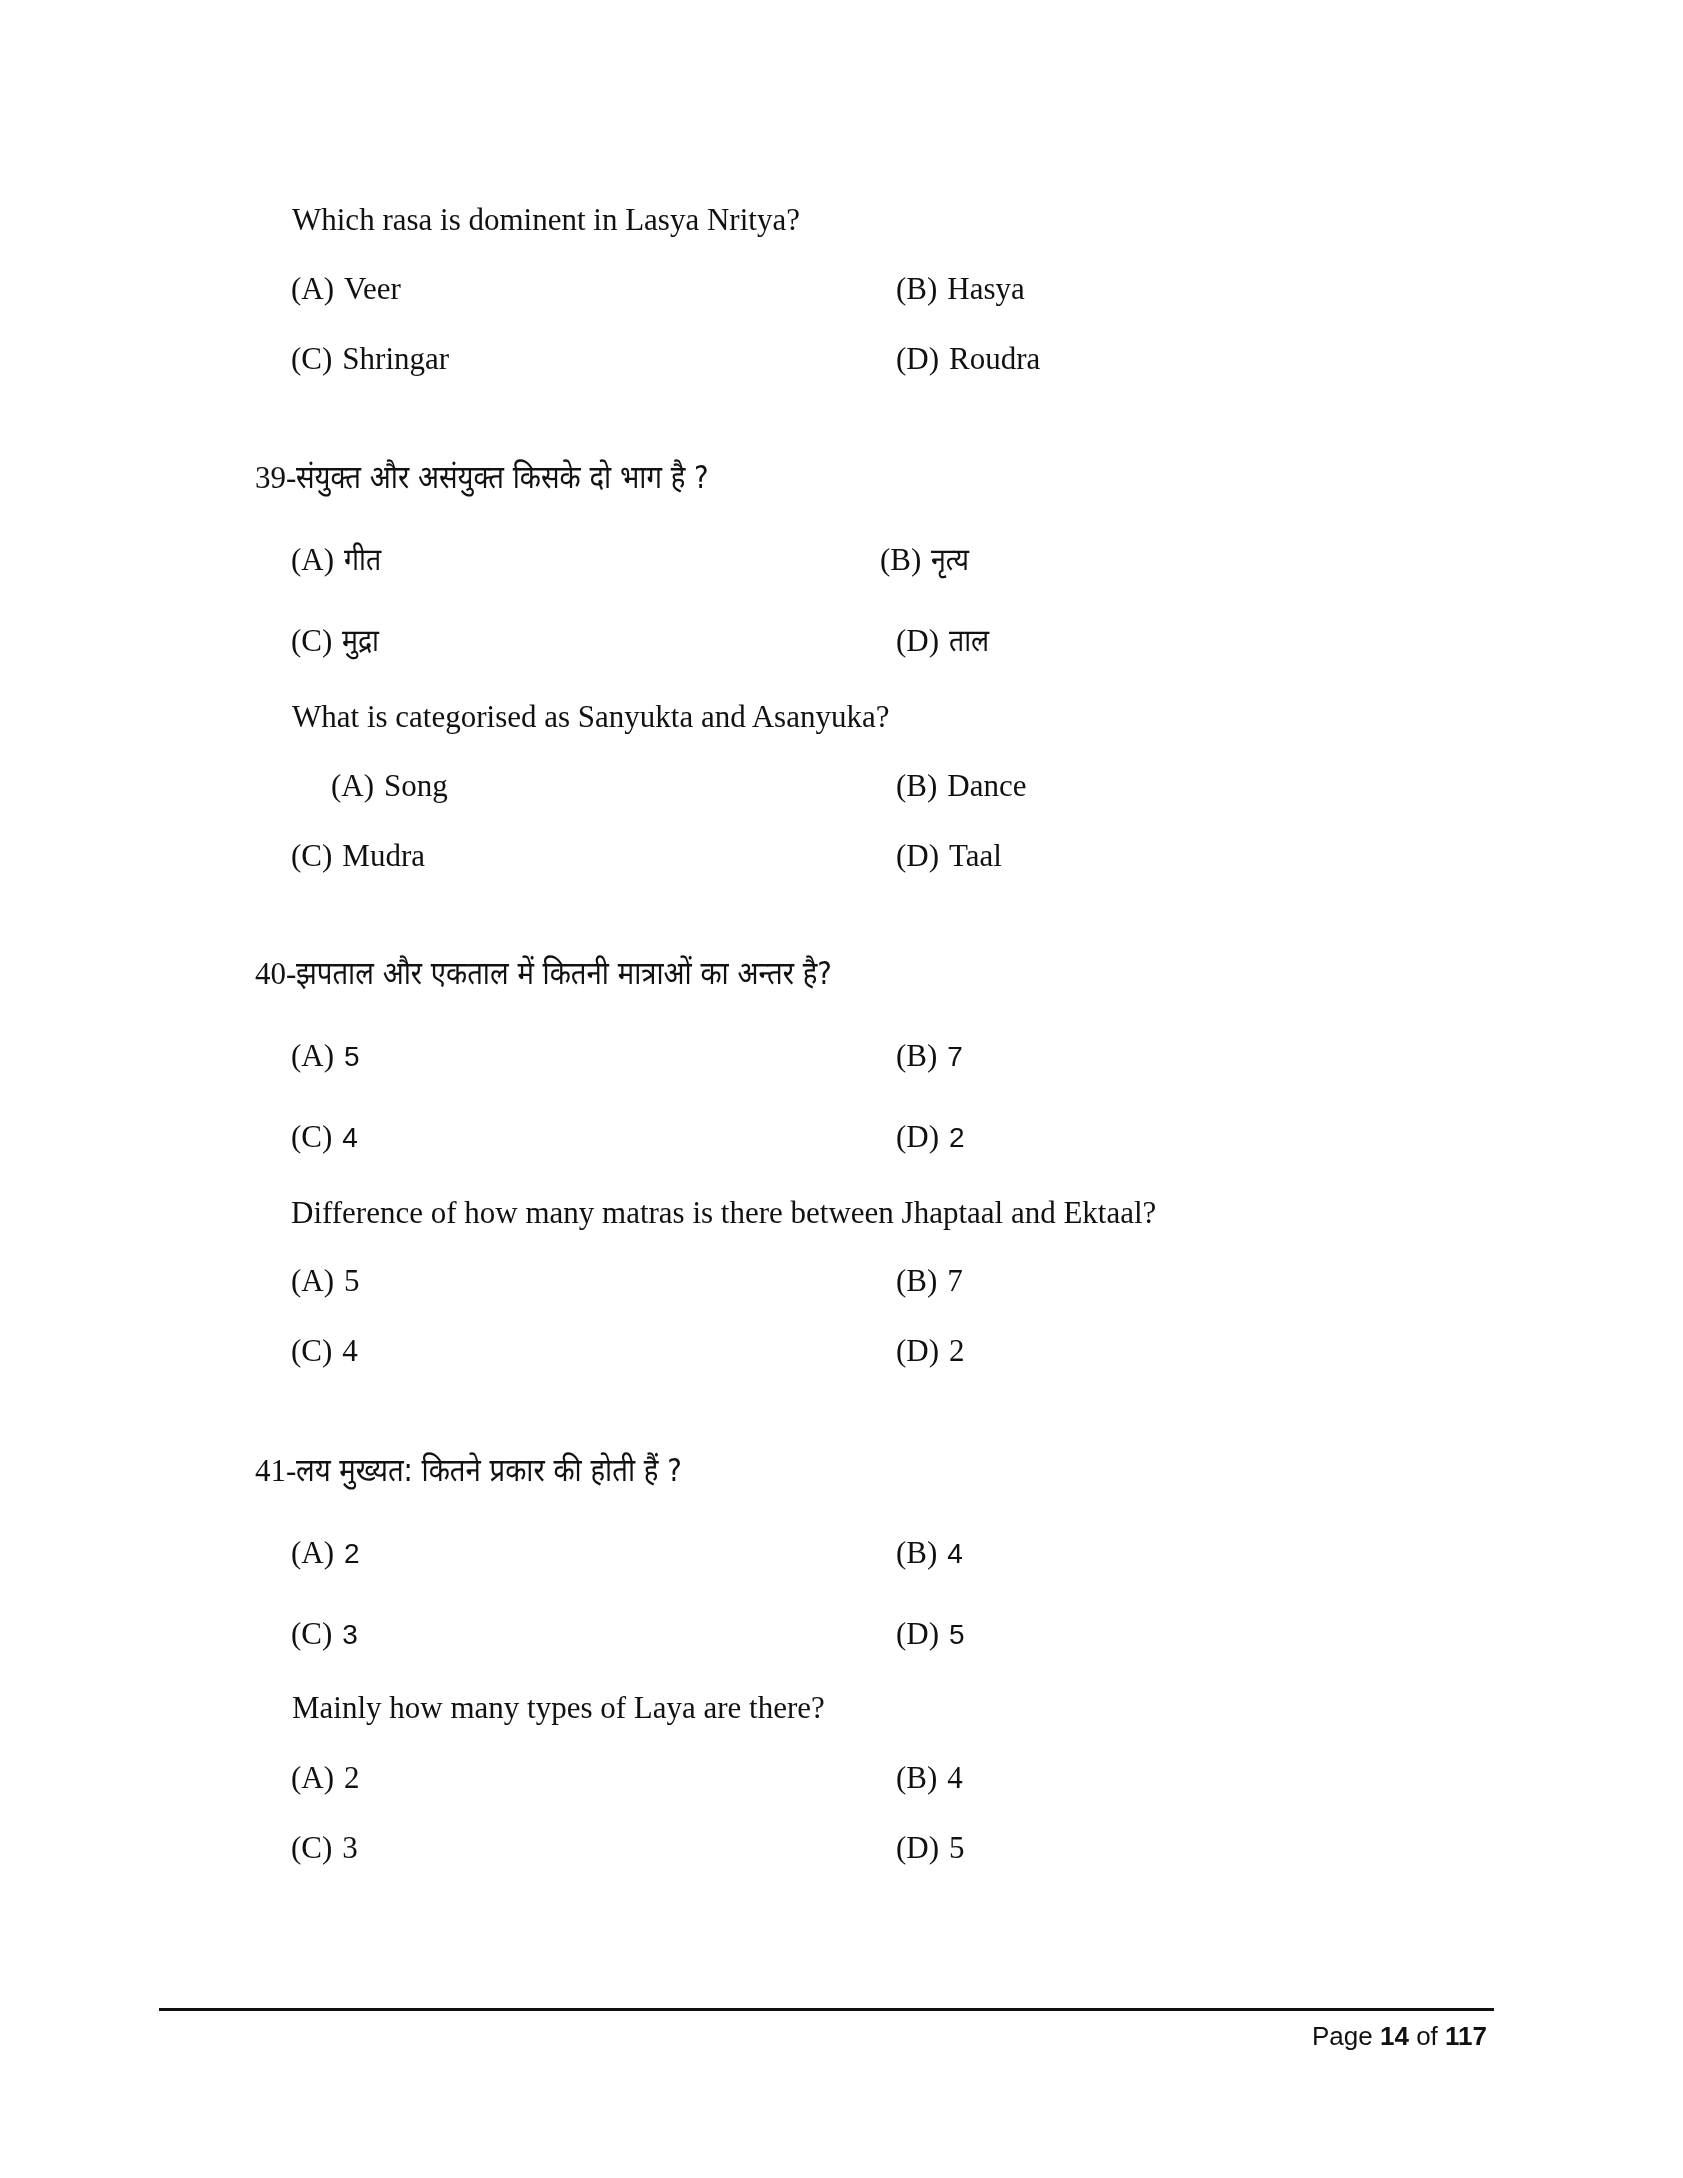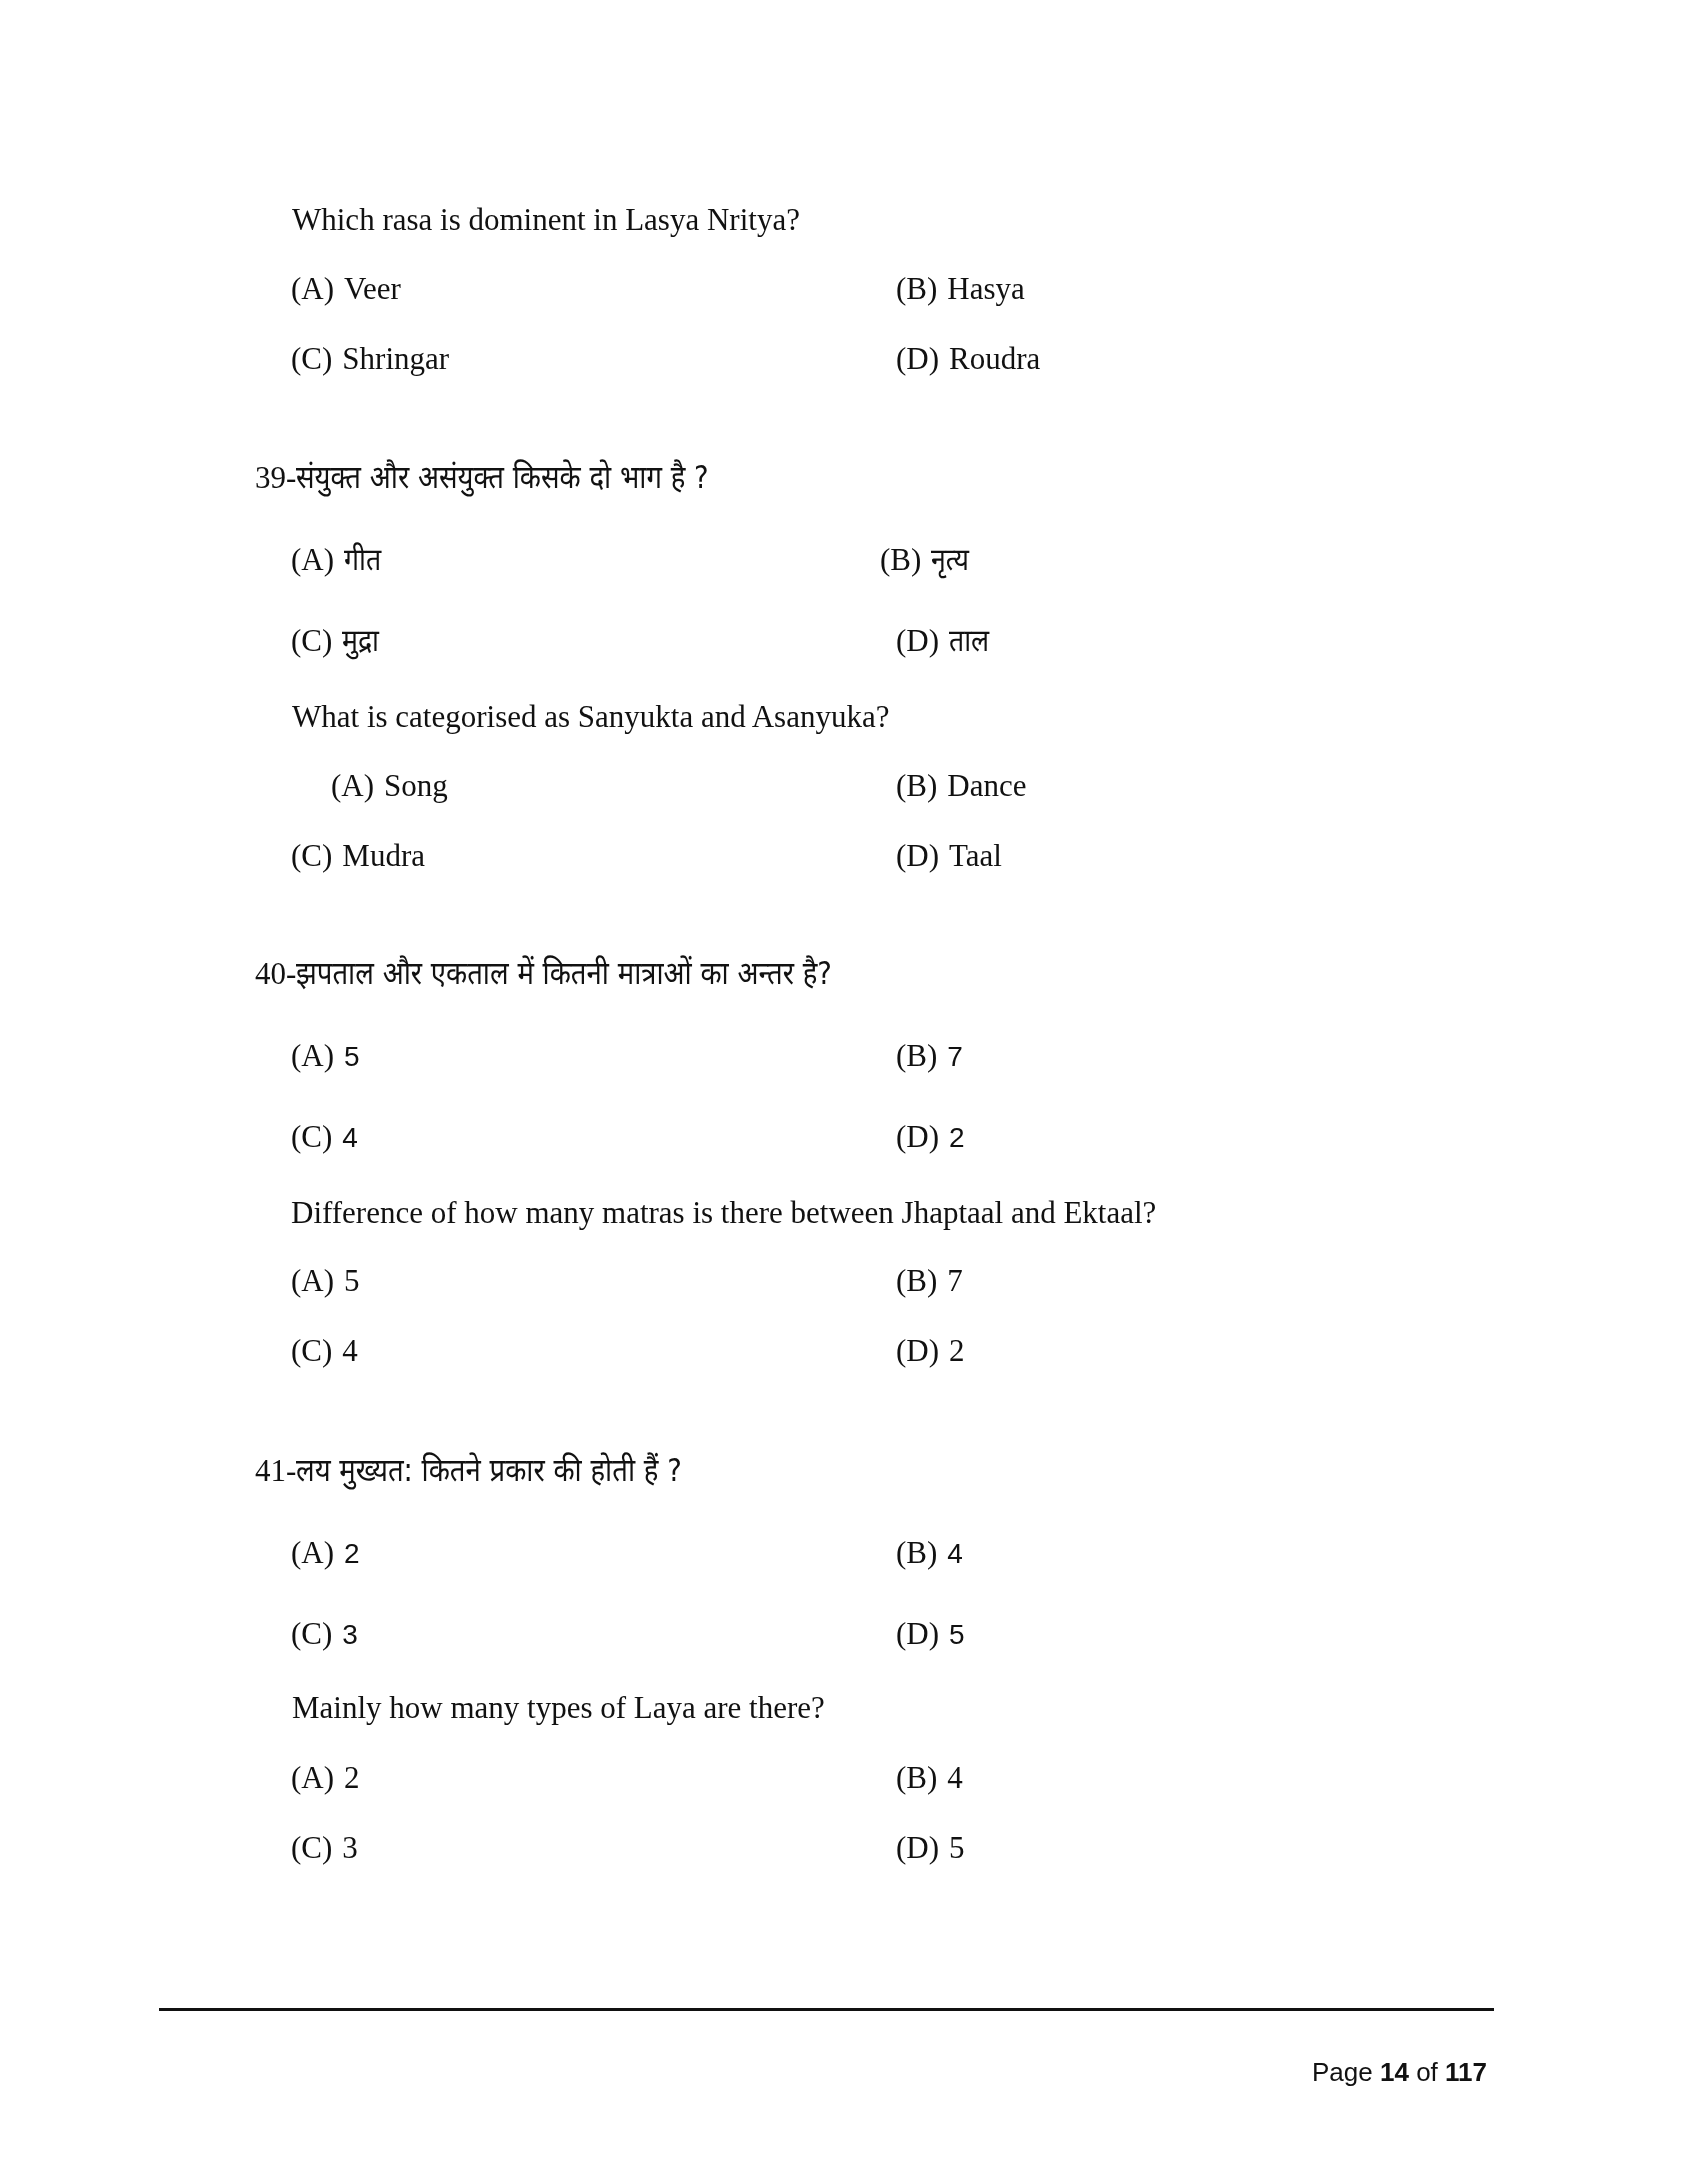--- a/index.html
+++ b/index.html
@@ -4,21 +4,21 @@
 <style>
   html, body { margin: 0; padding: 0; background: #ffffff; }
   body { width: 1683px; height: 2178px; position: relative; overflow: hidden; color: #111111; }
   .page { position: absolute; left: 0; top: 0; width: 1340px; height: 2178px; background: #ffffff; }
   .t { position: absolute; white-space: nowrap; font-family: "Liberation Serif", "DejaVu Serif", serif; font-size: 31px; line-height: 36px; color: #111111; }
   .hi { font-family: "DejaVu Sans", "Liberation Sans", sans-serif; font-size: 32px; line-height: 40px; transform: scaleX(0.86); transform-origin: left center; }
   .opt-hi .val { font-family: "DejaVu Sans", sans-serif; font-size: 31px; display: inline-block; transform: scaleX(0.86); transform-origin: left center; }
   .opt-num .val { font-family: "Liberation Sans", sans-serif; font-size: 28px; }
   .lbl { margin-right: 10px; }
   .rule { position: absolute; left: 159px; top: 2008px; width: 1335px; height: 3px; background: #111111; }
-  .footer { position: absolute; left: 1312px; top: 2020px; font-family: "Liberation Sans", "DejaVu Sans", sans-serif; font-size: 26px; line-height: 32px; color: #111111; white-space: nowrap; margin-top: 36px; }
+  .footer { position: absolute; left: 1312px; top: 2020px; font-family: "Liberation Sans", "DejaVu Sans", sans-serif; font-size: 26px; line-height: 32px; color: #111111; white-space: nowrap; }
   .footer b { font-weight: bold; }
 </style>
 </head>
 <body>
 
 <div class="page">
 
   <div class="t" style="left:292px; top:202px;">Which rasa is dominent in Lasya Nritya?</div>
   <div class="t" style="left:291px; top:271px;text-align:center;"><span class="lbl">(A)</span><span>Veer</span></div>
   <div class="t" style="left:896px; top:271px;"><span class="lbl">(B)</span><span>Hasya</span></div>

